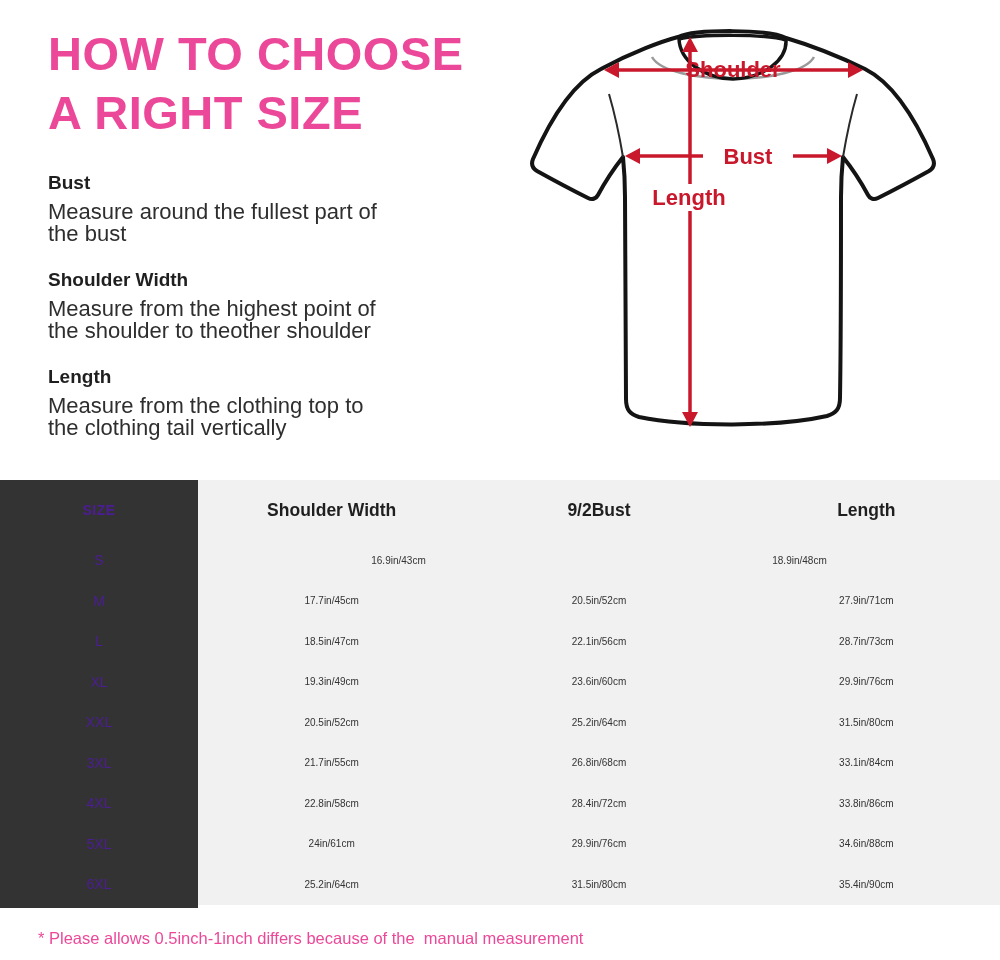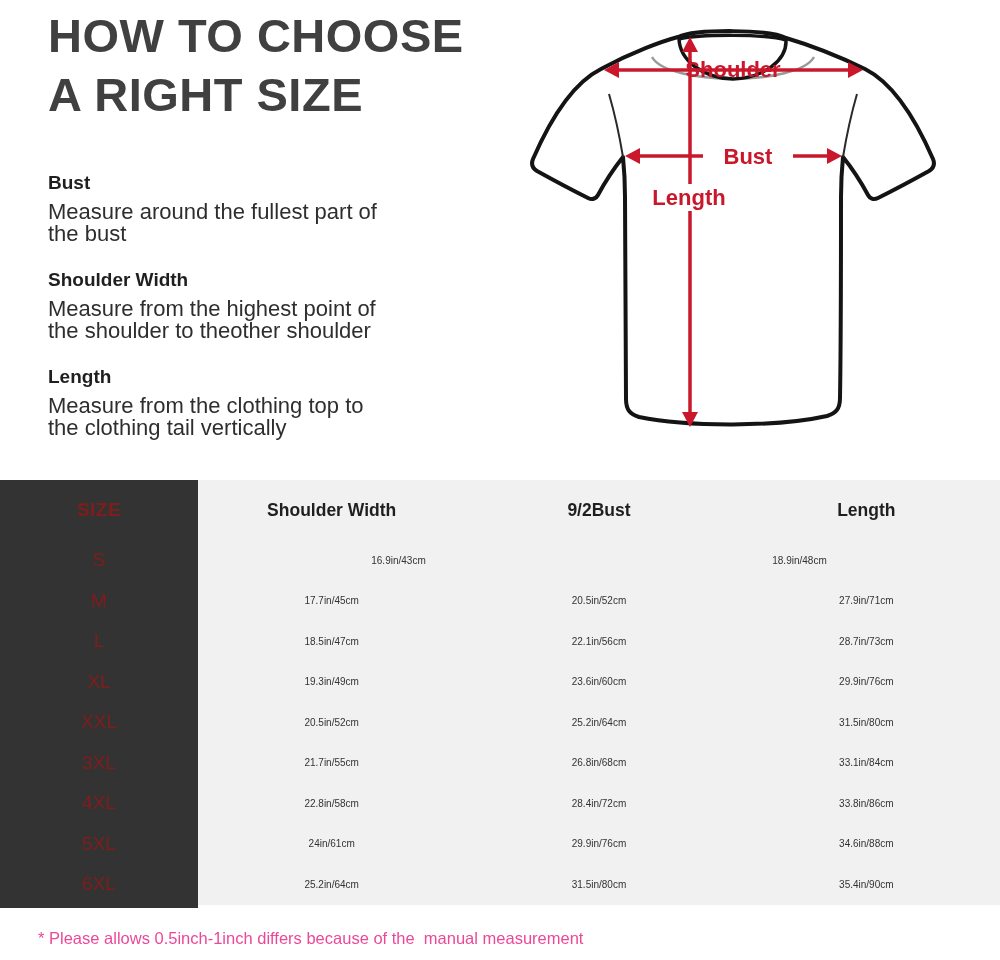--- a/index.html
+++ b/index.html
@@ -3,43 +3,43 @@
 <meta charset="utf-8">
 <style>
   html,body{margin:0;padding:0;}
   body{
     width:1000px;height:960px;position:relative;background:#ffffff;
     font-family:"Liberation Sans", sans-serif;overflow:hidden;
     -webkit-font-smoothing:antialiased;
   }
   
   .page-title{
-    position:absolute;left:48px;top:6px;
+    position:absolute;left:48px;top:24px;
     font-size:47px;line-height:59px;font-weight:800;
-    color:#404040;letter-spacing:.5px;
+    color:#ec4899;letter-spacing:.5px;
   }
   
   .measure-guide{position:absolute;left:48px;top:172px;width:390px;}
   .guide-item{margin-bottom:24px;}
   .guide-term{font-size:19px;font-weight:700;color:#1f1f1f;margin-bottom:7px;}
   .guide-desc{font-size:22px;line-height:22px;color:#2e2e2e;width:345px;}
   
   .diagram{position:absolute;left:500px;top:10px;width:500px;height:440px;}
   .dim-label{font-weight:700;font-size:22px;}
   
   .table-dark-col{position:absolute;left:0;top:480px;width:198px;height:428px;background:#333333;}
   .table-light-bg{position:absolute;left:198px;top:480px;width:802px;height:425px;background:#f1f1f1;}
   .size-table{position:absolute;left:0;top:480px;width:1000px;}
   .t-row{display:flex;align-items:center;height:40.5px;}
   .t-row.header{height:60px;}
   .c-size{width:198px;text-align:center;flex:none;}
   .c-val{flex:1;text-align:center;font-size:10px;color:#333333;}
   .header .c-size{color:#ffffff;font-weight:700;font-size:18px;letter-spacing:.5px;}
   .header .c-val{font-weight:700;font-size:17.5px;color:#1f1f1f;}
-  .t-row .c-size{color:#7f1d1d;font-size:19px;}
+  .t-row .c-size{color:#4c1d95;font-size:14px;}
   
   .footnote{
     position:absolute;left:38px;top:929px;font-size:16.5px;color:#ec4899;white-space:pre;
   }
 </style>
 </head>
 <body>
 
 <div class="page-title">
   <div>HOW TO CHOOSE</div>

